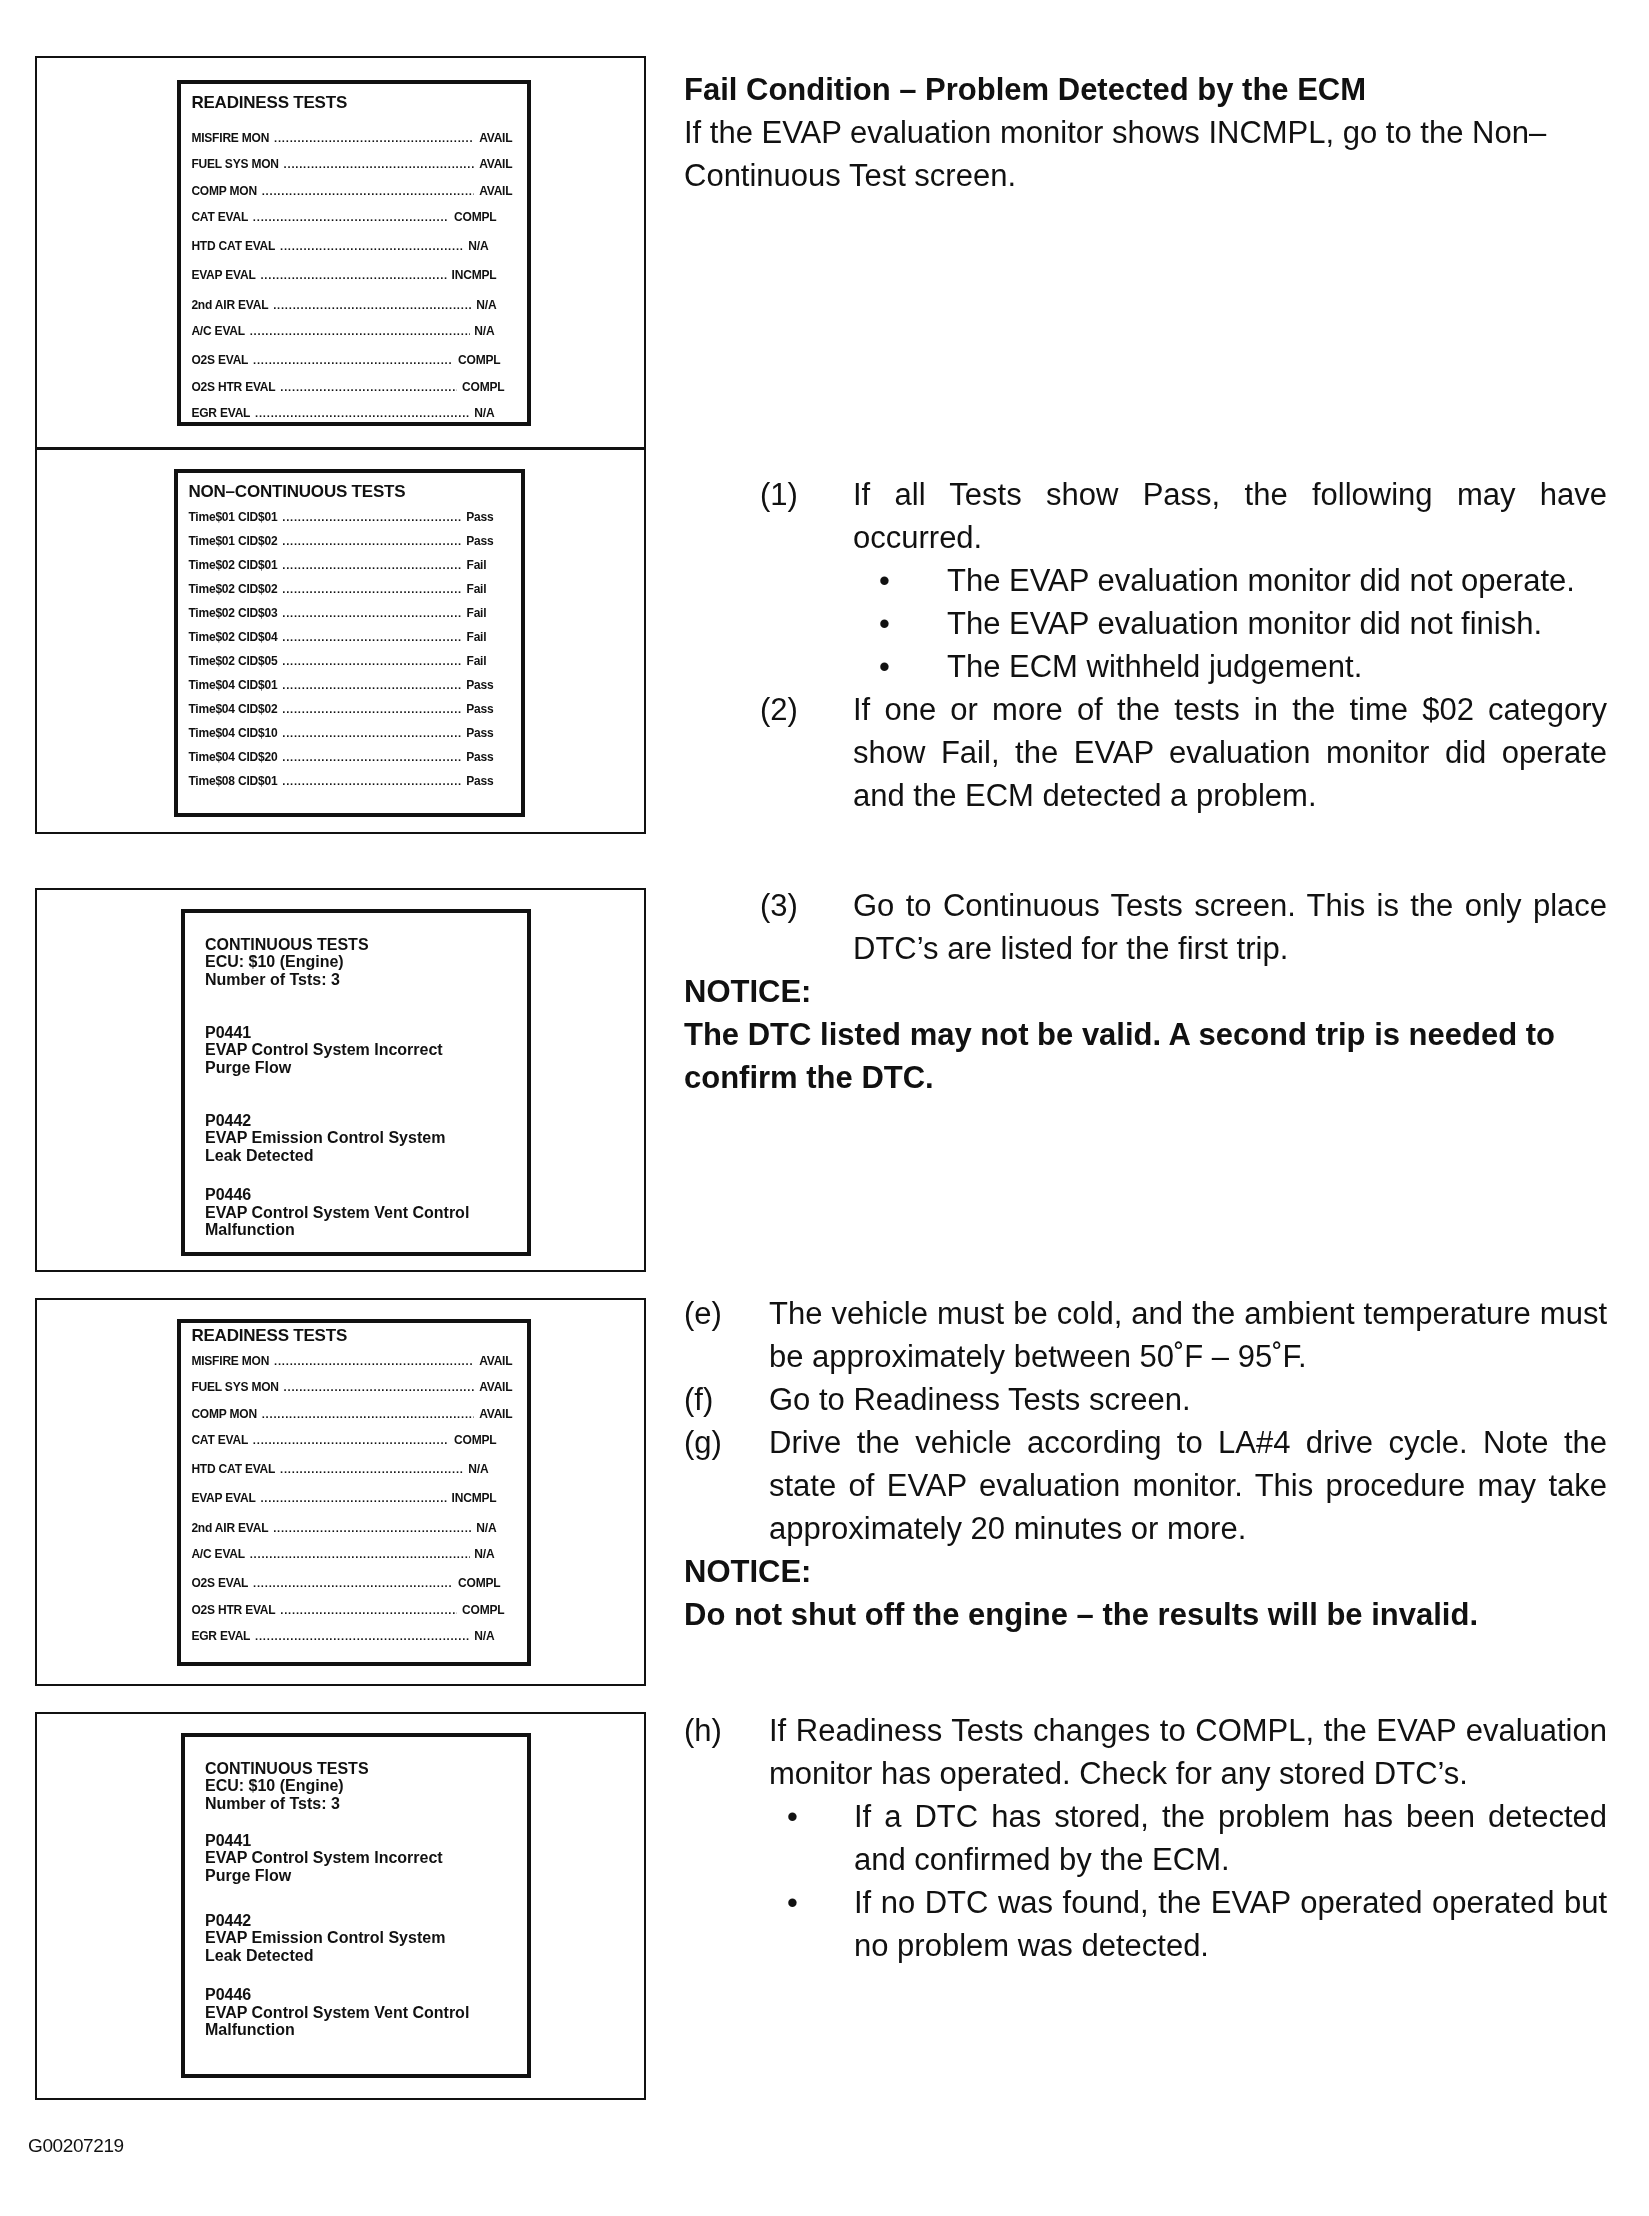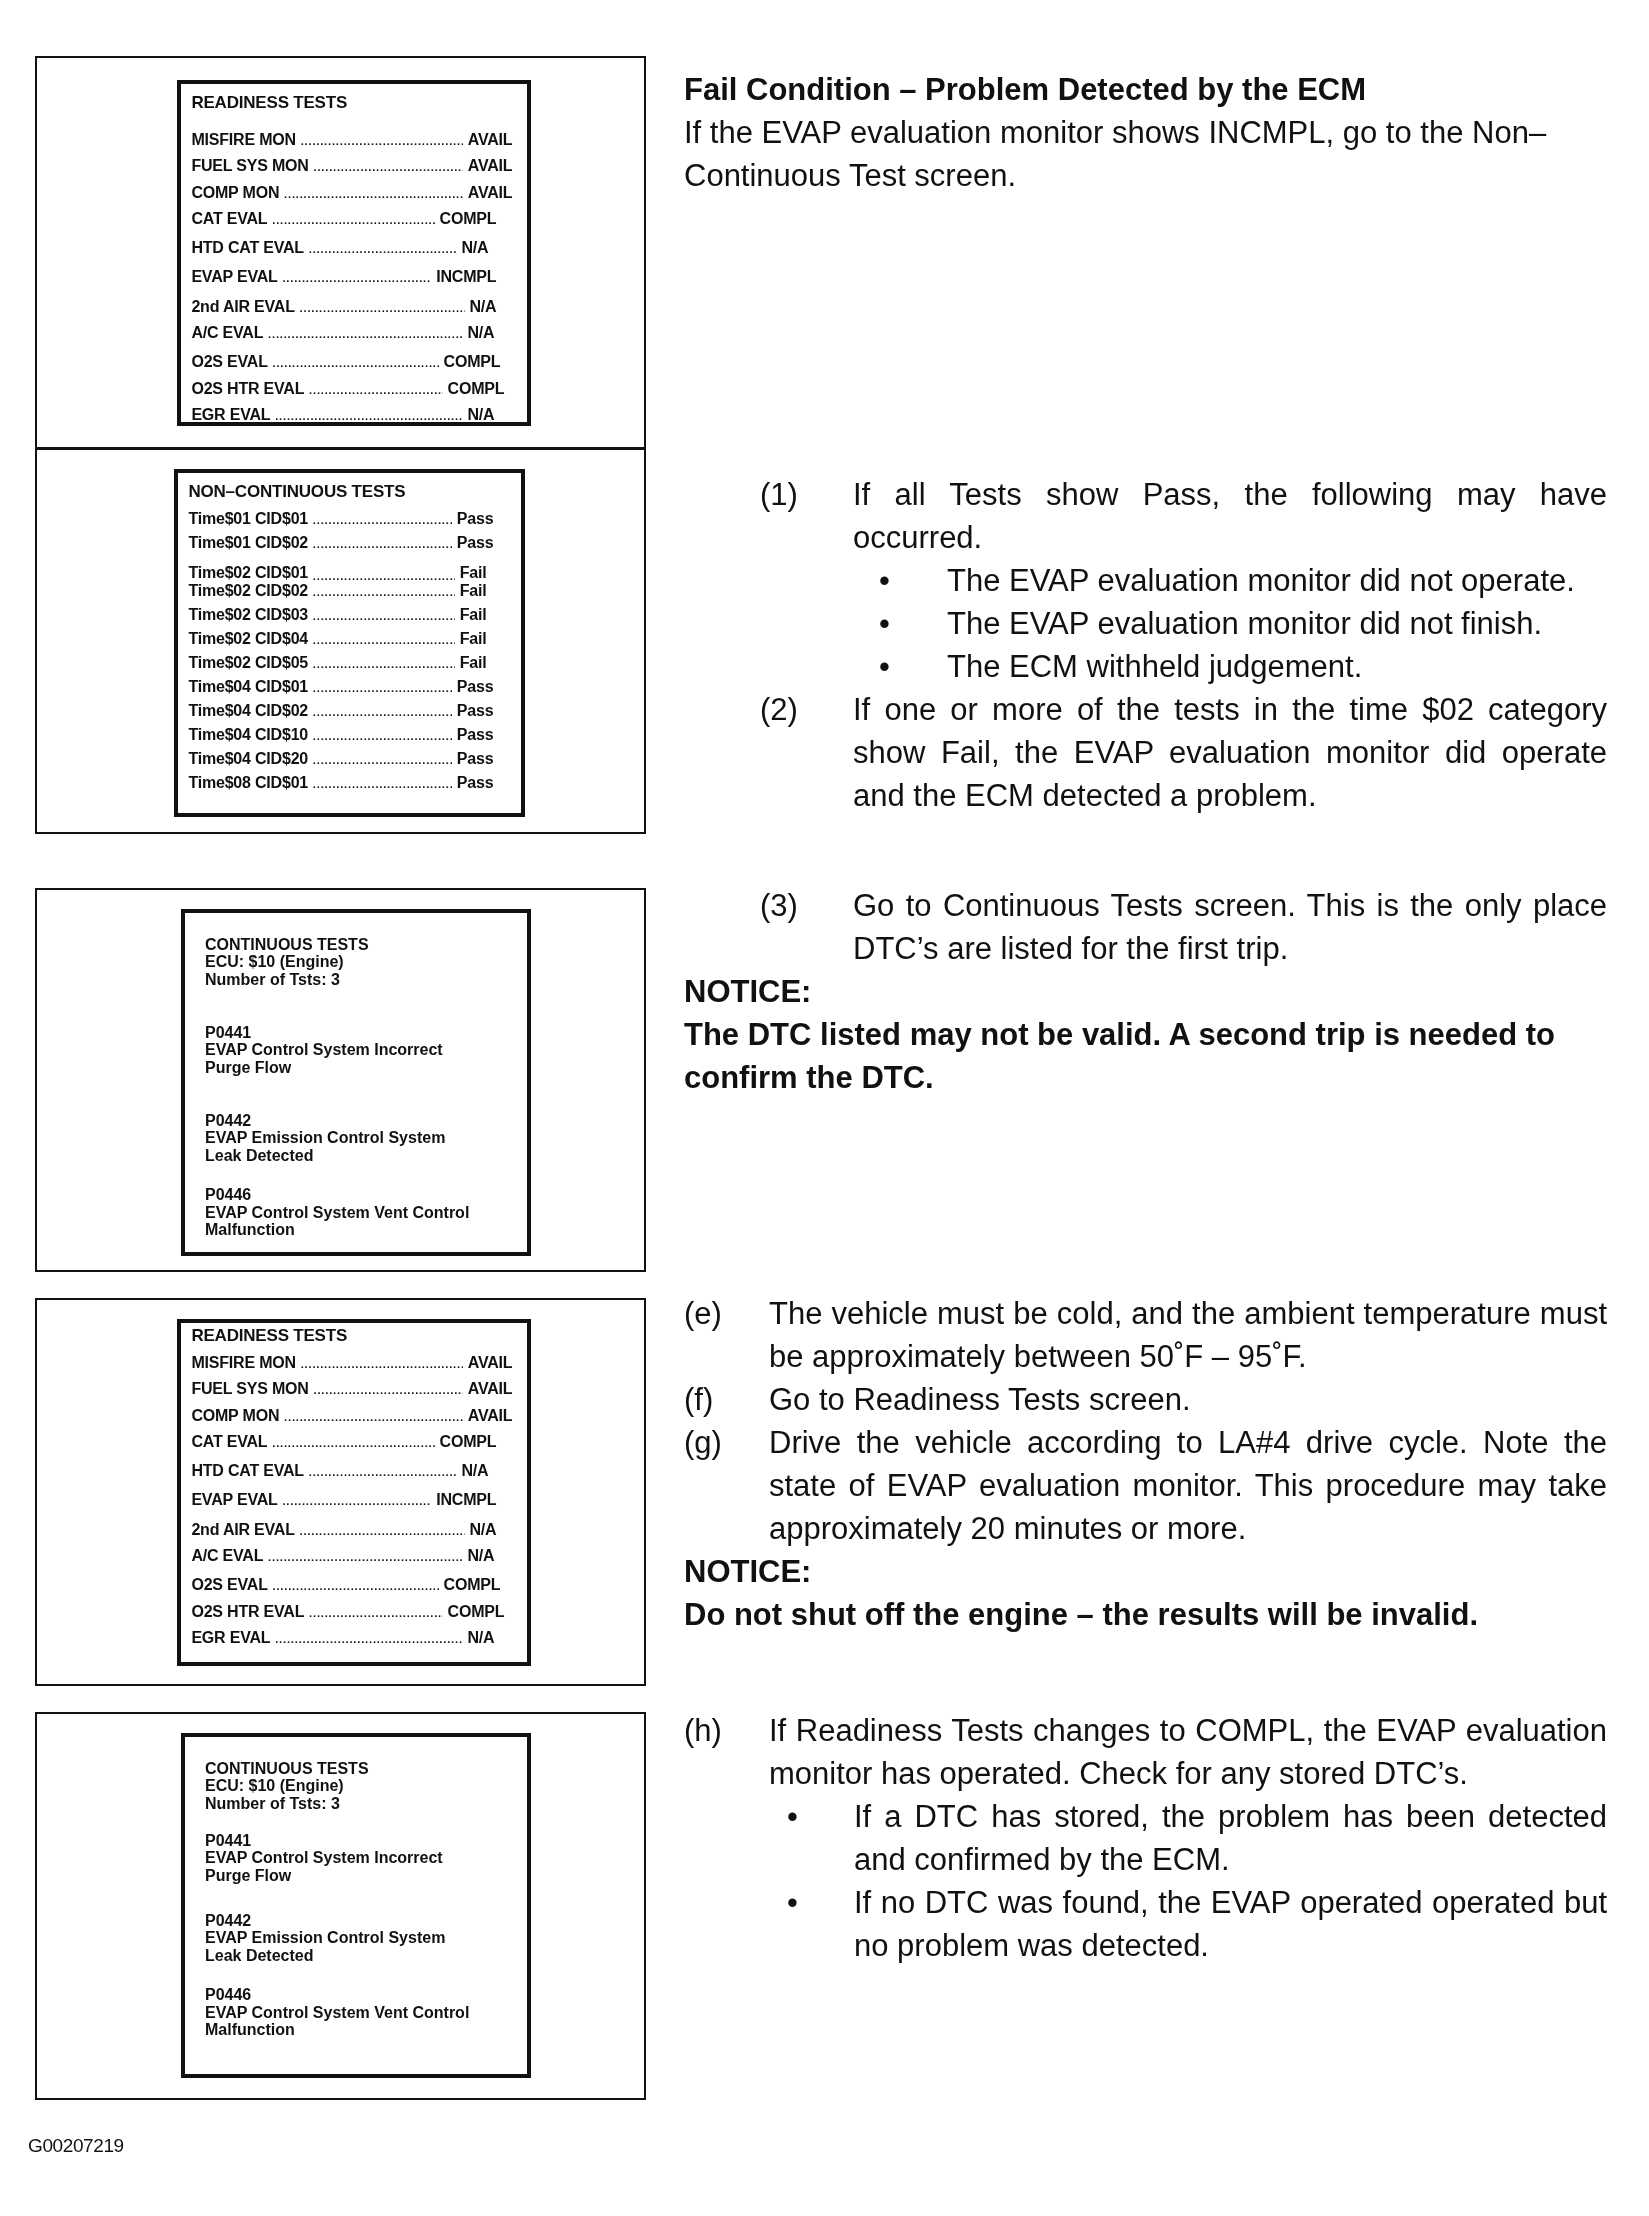--- a/index.html
+++ b/index.html
@@ -1,21 +1,21 @@
 <!DOCTYPE html>
 <html style="font-size:13px"><head>
 <meta charset="utf-8">
 <style>
   html, body { margin: 0; padding: 0; background: #ffffff; }
   body { width: 1649px; height: 2216px; position: relative; overflow: hidden; color: #111; font-family: "Liberation Sans", sans-serif; }
   .panel { position: absolute; left: 35px; width: 611px; border: 2.4px solid #111; box-sizing: border-box; background: #fff; font-weight: bold; }
   .screen { position: absolute; border: 4px solid #111; box-sizing: border-box; background: #fff; font-family: "Liberation Sans", sans-serif; color: #111; }
   .screen-title { position: absolute; font-size: 17px; letter-spacing: -0.2px; white-space: nowrap; }
   .rows { position: absolute; }
-  .row { display: flex; align-items: baseline; font-size: 16px; white-space: nowrap; letter-spacing: -0.2px; }
+  .row { display: flex; align-items: baseline; font-size: 12px; white-space: nowrap; letter-spacing: -0.2px; }
   .row .lbl { flex: 0 0 auto; }
   .row .dots { flex: 1 1 auto; overflow: hidden; margin: 0 4.8px; font-size: 11.2px; letter-spacing: 0.8px; }
   .row .dots::before { content: "................................................................................"; }
   .row .val { flex: 0 0 auto; }
   .cont { position: absolute; font-size: 16px; line-height: 17.7px; white-space: nowrap; }
   .right { position: absolute; left: 684px; width: 923px; font-family: "Liberation Sans", sans-serif; font-size: 31px; line-height: 43px; color: #111; }
   .bold { font-weight: bold; }
   .item { position: relative; }
   .num { position: absolute; left: 0; }
   .bullet { position: absolute; }
@@ -95,21 +95,21 @@
       <div class="row" style="height:24px;text-align:center;">
           <span class="lbl">Time$01 CID$01</span>
           <span class="dots"></span>
           <span class="val">Pass</span>
         </div>
       <div class="row" style="height:24px;">
           <span class="lbl">Time$01 CID$02</span>
           <span class="dots"></span>
           <span class="val">Pass</span>
         </div>
-      <div class="row" style="height:24px;width:298px;align-items:flex-end;">
+      <div class="row" style="height:24px;width:298px;">
           <span class="lbl">Time$02 CID$01</span>
           <span class="dots"></span>
           <span class="val">Fail</span>
         </div>
       <div class="row" style="height:24px;width:298px;">
           <span class="lbl">Time$02 CID$02</span>
           <span class="dots"></span>
           <span class="val">Fail</span>
         </div>
       <div class="row" style="height:24px;width:298px;">

